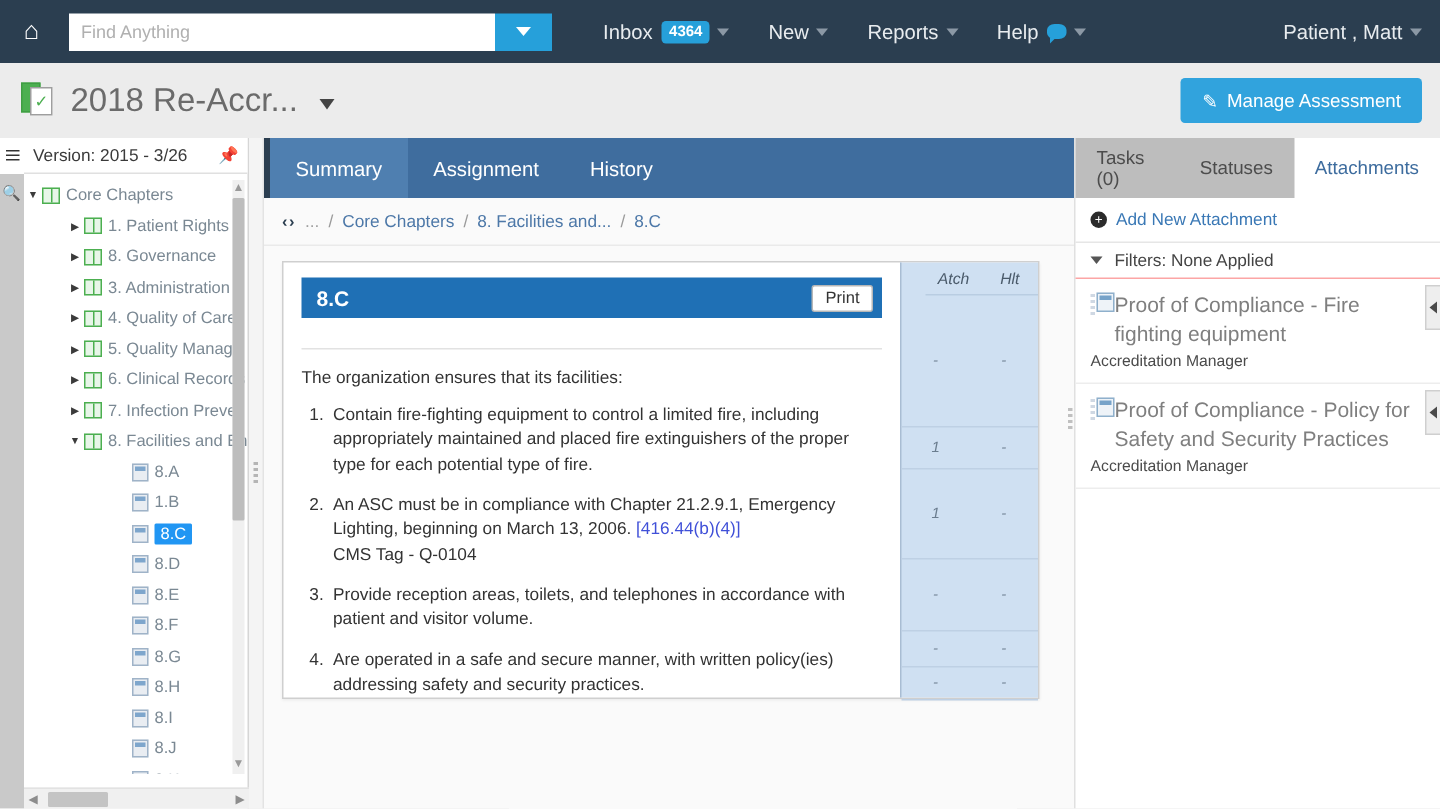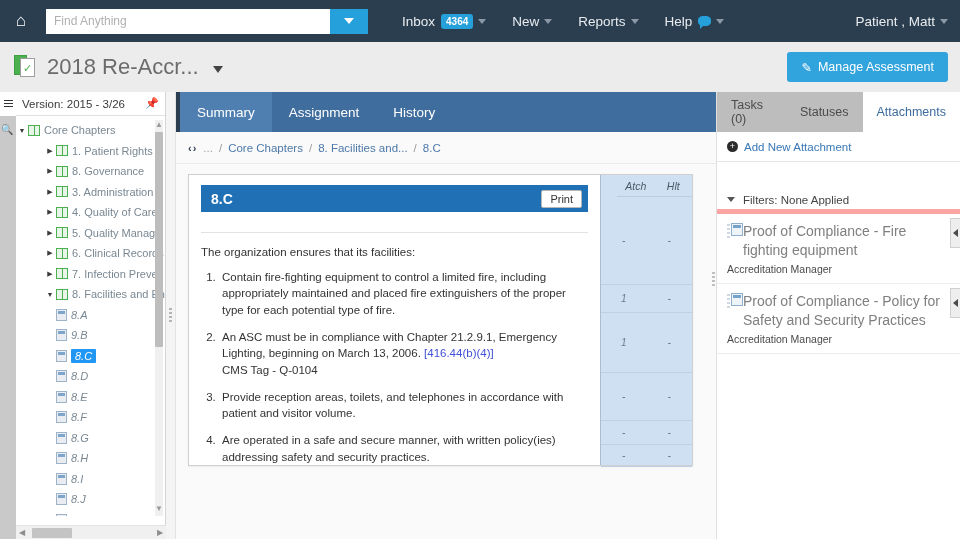--- a/index.html
+++ b/index.html
@@ -156,21 +156,21 @@
   }
   .pg-icon:after {
     content: ""; position: absolute; left: 1px; top: 1px; right: 1px;
     height: 3px; background: #7ea6cc;
   }
   .tlabel { overflow: hidden; }
   .tlabel.sel {
     background: #2196f3; color: #fff; padding: 1px 4px; border-radius: 1px;
   }
   .lvl1 { padding-left: 28px; }
-  .lvl3 { padding-left: 40px; font-style: italic; }
+  .lvl3 { padding-left: 72px; }
   .tree-vscroll {
     position: absolute; right: 2px; top: 4px; width: 8px; height: 215px;
     background: #bdbdbd; border-radius: 1px;
   }
   .tree-vtrack {
     position: absolute; right: 2px; top: 4px; width: 8px; height: 396px;
     background: #f0f0f0;
   }
   .tree-updown {
     position: absolute; right: 1px; width: 10px; height: 10px;
@@ -272,21 +272,21 @@
     padding: 0 10px; font-size: 11.5px; color: #3a78b5; cursor: pointer;
     border-bottom: 1px solid #e6e6e6;
   }
   .plus-icon {
     width: 11px; height: 11px; border-radius: 50%; background: #2b2b2b;
     color: #fff; font-size: 9px; line-height: 10px; text-align: center;
   }
   .filters {
     display: flex; align-items: center; gap: 8px; height: 24px;
     padding: 0 10px; font-size: 11.5px; color: #444;
-    border-bottom: 5px solid #fca5a5; cursor: pointer; margin-top: 28px;
+    border-bottom: 1px solid #fca5a5; cursor: pointer;
   }
   .fcaret {
     width: 0; height: 0; border-left: 4px solid transparent;
     border-right: 4px solid transparent; border-top: 5px solid #555;
   }
   .att-item {
     position: relative; padding: 8px 16px 8px 10px;
     border-bottom: 1px solid #ededed; cursor: pointer;
   }
   .att-line1 {
@@ -439,21 +439,21 @@
             <span class="exp">▼</span>
             <span class="bk-icon"></span>
             <span class="tlabel">8. Facilities and En</span>
           </div>
           <div class="tnode lvl3">
             <span class="pg-icon"></span>
             <span class="tlabel">8.A</span>
           </div>
           <div class="tnode lvl3">
             <span class="pg-icon"></span>
-            <span class="tlabel">9.B</span>
+            <span class="tlabel">1.B</span>
           </div>
           <div class="tnode lvl3">
             <span class="pg-icon"></span>
             <span class="tlabel sel">8.C</span>
           </div>
           <div class="tnode lvl3">
             <span class="pg-icon"></span>
             <span class="tlabel">8.D</span>
           </div>
           <div class="tnode lvl3">

